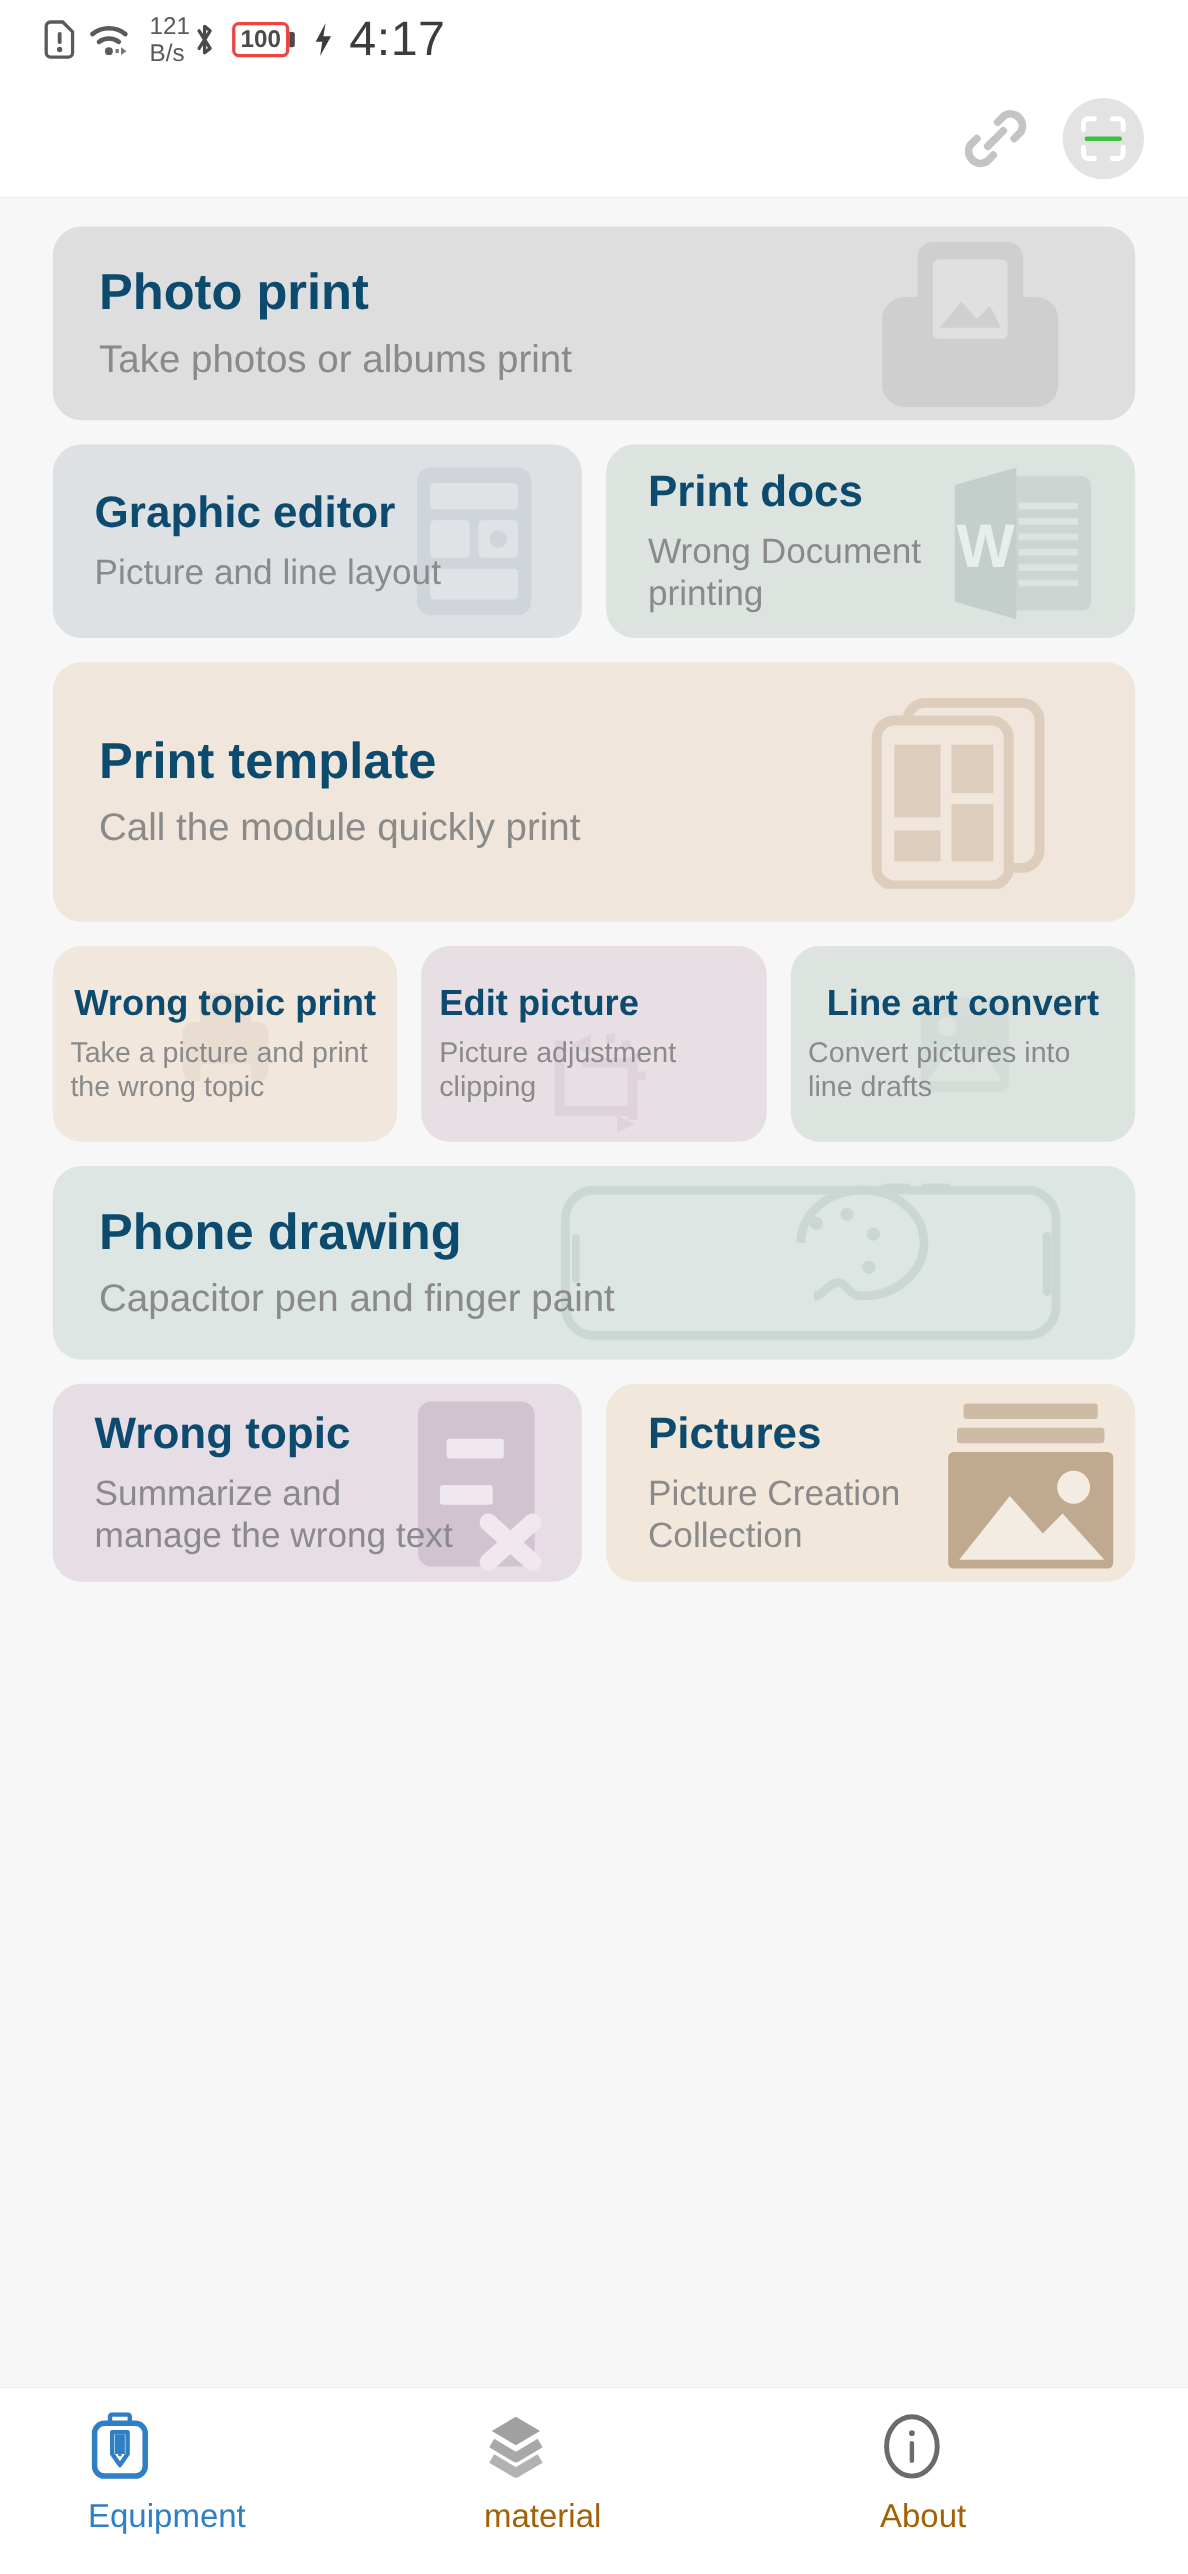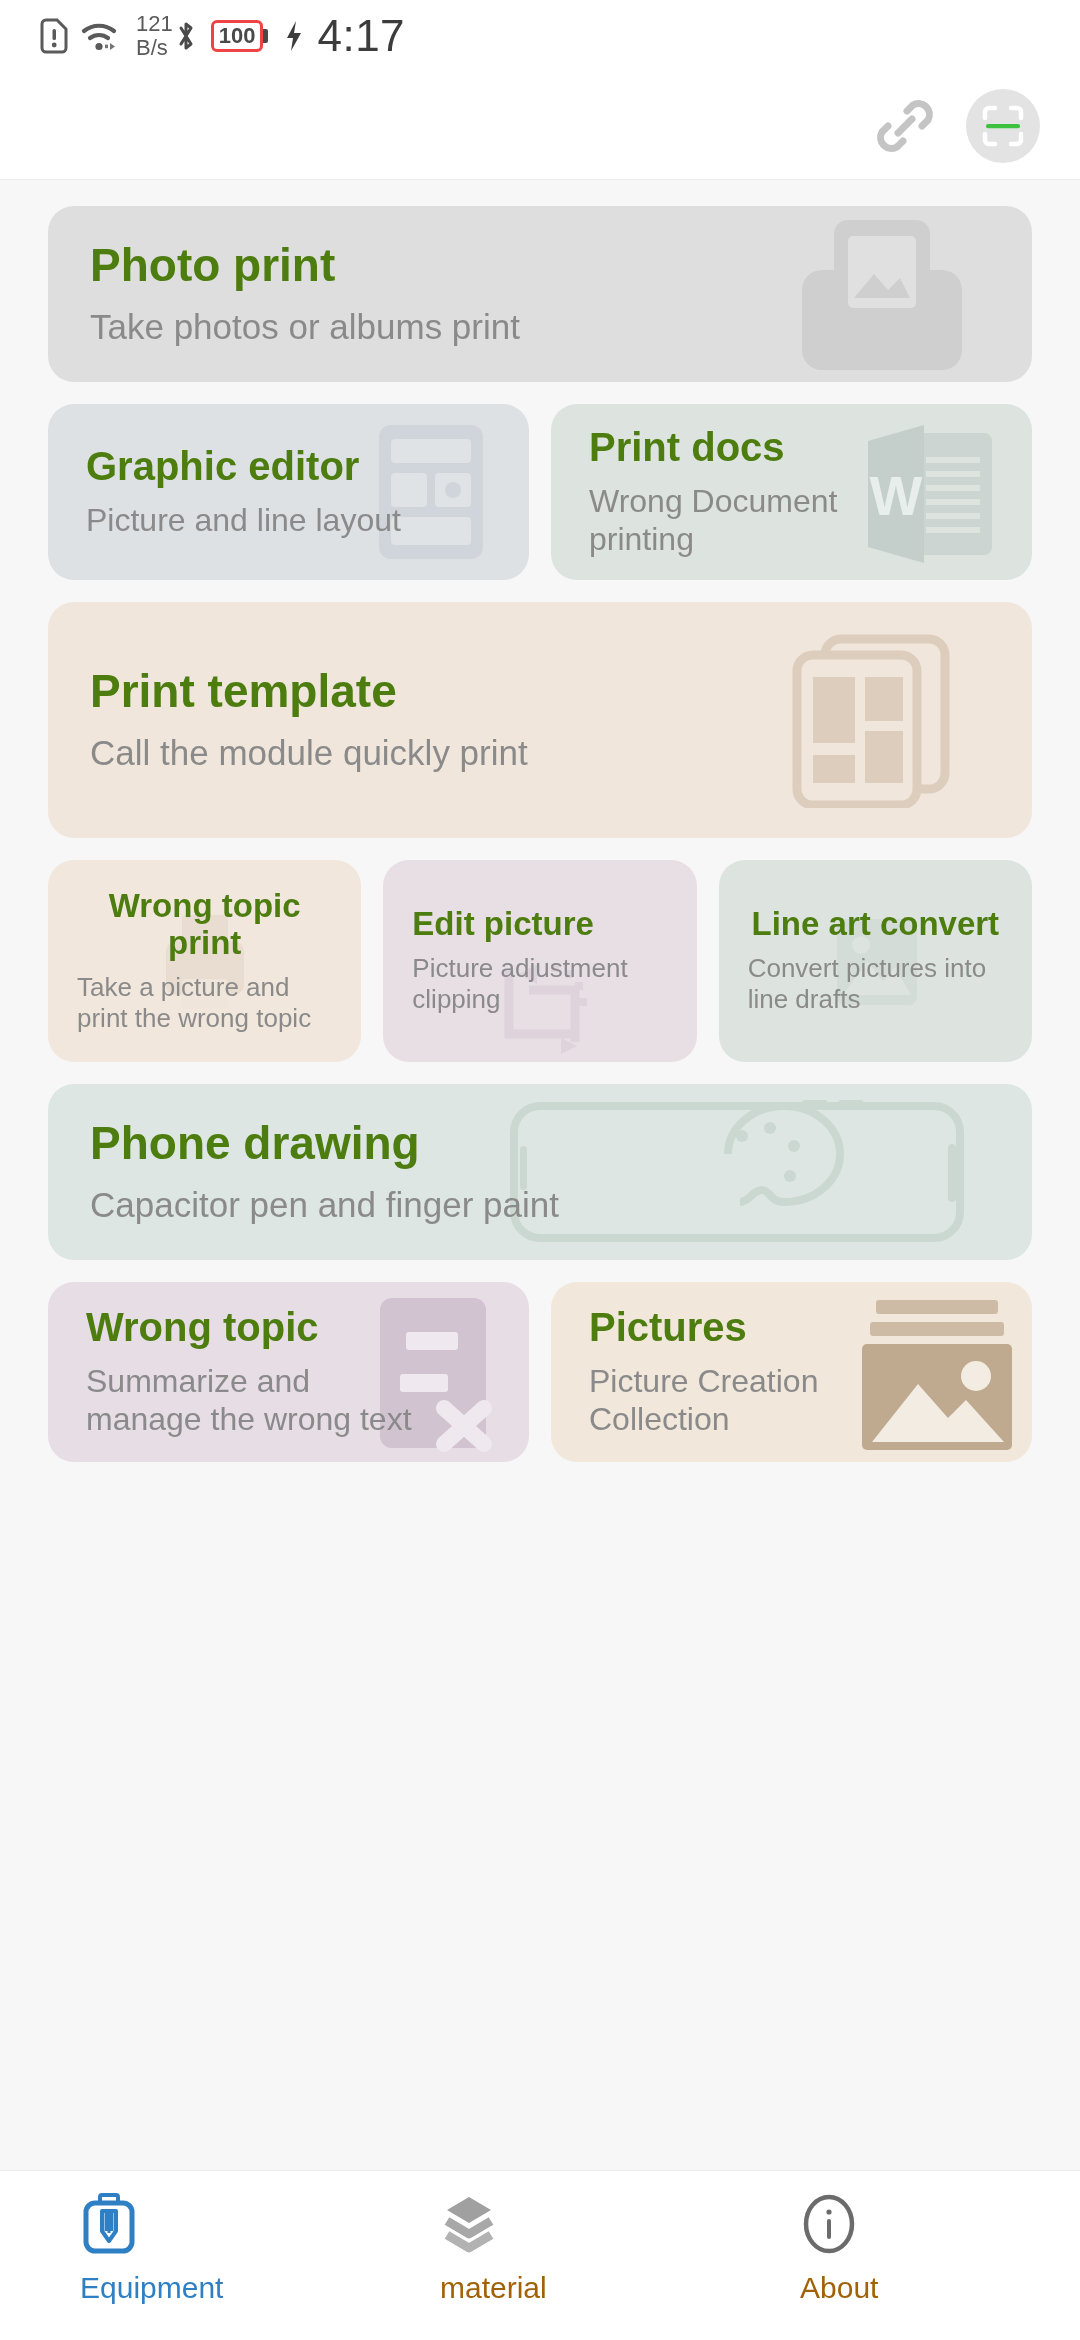--- a/index.html
+++ b/index.html
@@ -60,38 +60,38 @@
     position:relative; border-radius:26px; overflow:hidden;
     display:flex; flex-direction:column; justify-content:center;
   }
   .card .art {
     position:absolute; right:0; top:0; bottom:0;
     display:flex; align-items:center; justify-content:center;
     pointer-events:none;
   }
   .card .txt { position:relative; z-index:2; }
   .card .title {
-    font-weight:bold; color:#4d7c0f; line-height:1.12;
+    font-weight:bold; color:#0c4a6e; line-height:1.12;
   }
   .card .sub { color:#8a8a8a; line-height:1.2; }
 
   
   .card.wide { height:176px; padding:0 0 0 42px; }
   .card.wide .title { font-size:46px; margin-bottom:14px; }
   .card.wide .sub { font-size:35px; }
   .card.wide .art { right:20px; width:260px; }
 
   
   .card.half { flex:1; height:176px; padding:0 0 0 38px; }
   .card.half .title { font-size:40px; margin-bottom:12px; }
   .card.half .sub { font-size:32px; max-width:340px; }
   .card.half .art { right:8px; width:180px; }
 
   
-  .card.third { flex:1; height:202px; padding:0 29px; }
+  .card.third { flex:1; height:178px; padding:0 16px; }
   .card.third .title { font-size:33px; margin-bottom:10px; }
   .card.third .sub { font-size:26px; }
   .card.third .art { right:0; left:0; width:auto; }
   .card.third.center { text-align:center; }
   .card.third.center .sub { text-align:left; }
 
   
   .tabbar {
     height:170px; background:#ffffff; flex:none;
     display:flex; align-items:flex-start; justify-content:space-around;

